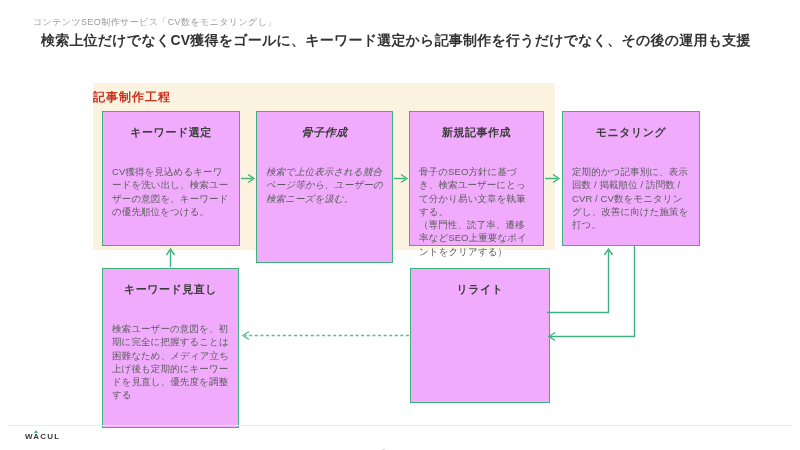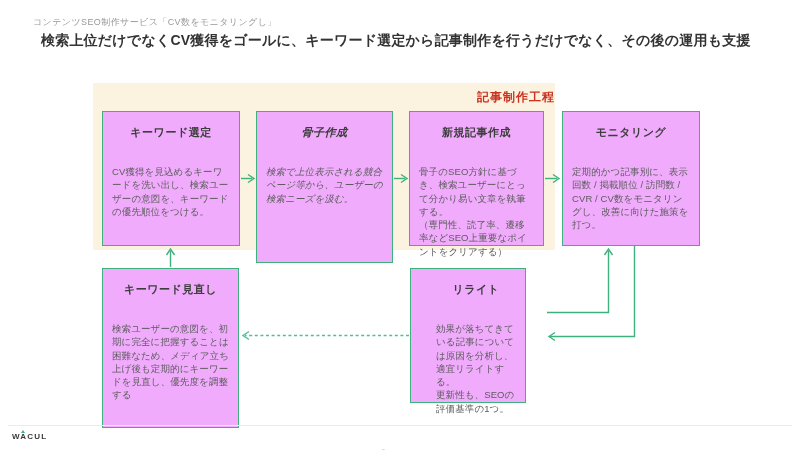--- a/index.html
+++ b/index.html
@@ -23,21 +23,21 @@
   .slide-title{
     position:absolute;left:33px;top:32px;
     font-size:14px;font-weight:bold;color:#333333;letter-spacing:.2px;margin-left:8px;
   }
   .panel{
     position:absolute;left:93px;top:83px;width:462px;height:167px;
     background:var(--beige);
   }
   .panel-label{
     position:absolute;left:0;top:6px;width:100%;
-    text-align:right;font-size:12px;font-weight:bold;color:var(--red);
+    text-align:left;font-size:12px;font-weight:bold;color:var(--red);
     letter-spacing:1px;
   }
   .pbox{
     position:absolute;
     background:#f0abfc;
     border:1.5px solid var(--green);
   }
   .pbox-title{
     margin-top:13px;text-align:center;
     font-size:11px;font-weight:600;color:#3d3d3d;letter-spacing:.5px;
@@ -45,36 +45,36 @@
   .pbox-body{
     margin:25px 9px 0 9px;
     font-size:9.5px;line-height:1.4;color:#5c5c5c;
     white-space:pre-line;letter-spacing:.1px;
   }
   #box-keyword-selection{left:102px;top:111px;width:138px;height:135px;}
   #box-outline{left:256px;top:111px;width:137px;height:152px;font-style:italic;}
   #box-new-article{left:409px;top:111px;width:135px;height:135px;}
   #box-monitoring{left:562px;top:111px;width:138px;height:135px;}
   #box-keyword-review{left:102px;top:268px;width:137px;height:160px;}
-  #box-rewrite{left:410px;top:268px;width:116px;height:135px;padding-left:16px;}
+  #box-rewrite{left:410px;top:268px;width:140px;height:135px;}
   .overlay{
     position:absolute;left:0;top:0;width:800px;height:450px;
     pointer-events:none;
   }
   .overlay path,.overlay polyline{
     fill:none;stroke:var(--green);stroke-width:1.4px;
   }
   .overlay .dash{stroke:var(--green-light);stroke-dasharray:3 2.6;}
   .overlay .dash-head{stroke:var(--green-light);}
   .footer-divider{
     position:absolute;left:8px;right:8px;top:425px;
     border-top:1px solid #ececec;
   }
   .logo{
-    position:absolute;left:12px;top:432px;
+    position:absolute;left:25px;top:432px;
     font-size:8px;font-weight:bold;color:#3a3a3a;letter-spacing:1.2px;
   }
   .logo-accent{
     position:absolute;left:9px;top:-2px;
     width:0;height:0;
     border-left:2.5px solid transparent;
     border-right:2.5px solid transparent;
     border-bottom:3.5px solid var(--green);
   }
   .copyright{
@@ -113,22 +113,20 @@
   <div class="pbox-body">定期的かつ記事別に、表示回数 / 掲載順位 / 訪問数 / CVR / CV数をモニタリングし、改善に向けた施策を打つ。</div>
 </div>
 
 <div class="pbox" id="box-keyword-review">
   <div class="pbox-title">キーワード見直し</div>
   <div class="pbox-body">検索ユーザーの意図を、初期に完全に把握することは困難なため、メディア立ち上げ後も定期的にキーワードを見直し、優先度を調整する</div>
 </div>
 
 <div class="pbox" id="box-rewrite">
   <div class="pbox-title">リライト</div>
-  <div class="pbox-body">効果が落ちてきている記事については原因を分析し、適宜リライトする。
-更新性も、SEOの評価基準の1つ。</div>
 </div>
 
 <svg class="overlay" viewBox="0 0 800 450">
   <g>
     <path d="M241 178.5 H252"></path>
     <polyline points="248,174.5 254,178.5 248,182.5"></polyline>
   </g>
   <g>
     <path d="M394 178.5 H405"></path>
     <polyline points="401,174.5 407,178.5 401,182.5"></polyline>

